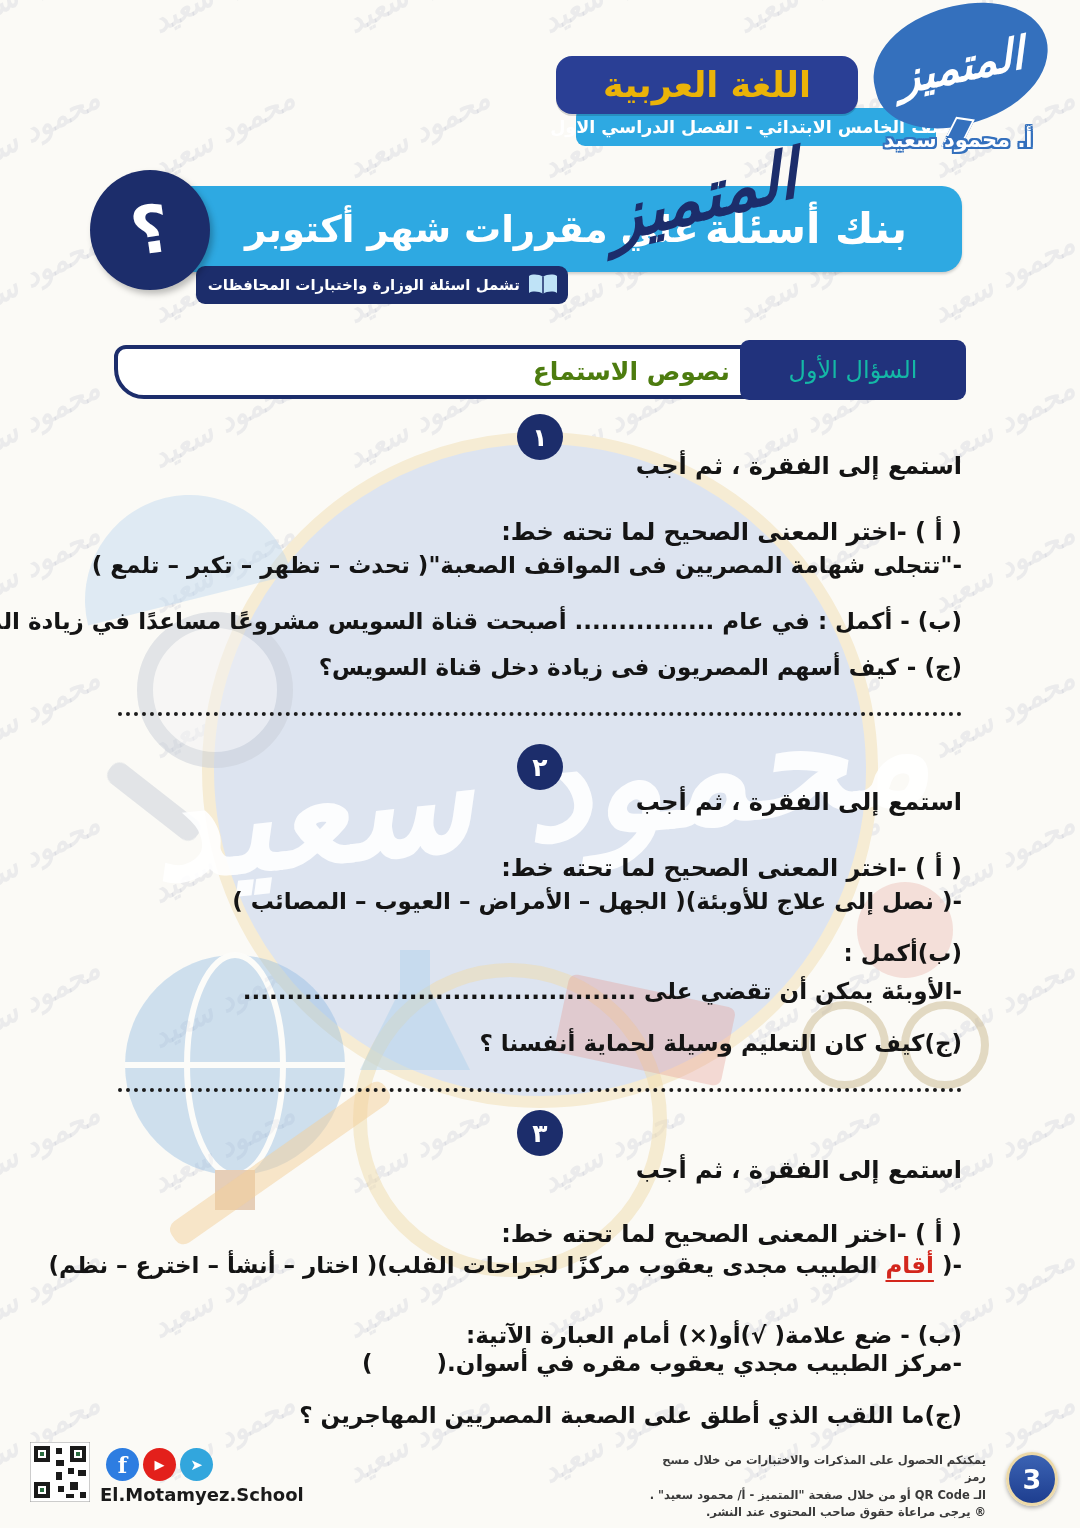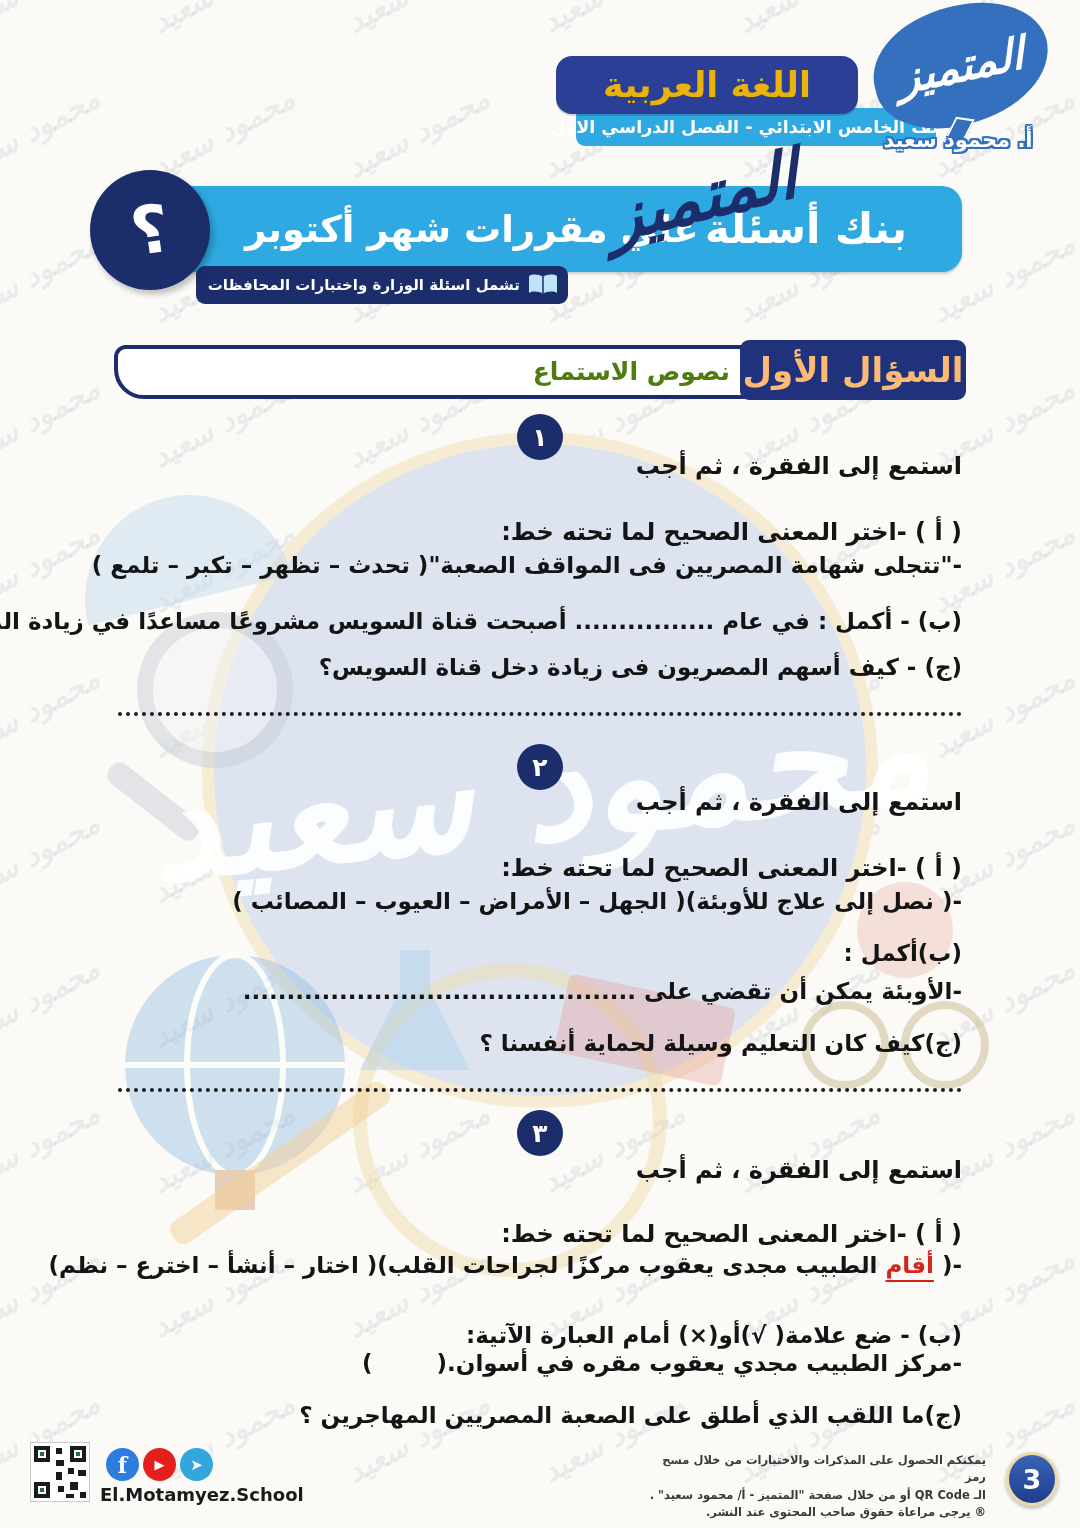--- a/index.html
+++ b/index.html
@@ -42,21 +42,21 @@
   .qm-circle .q{color:#fff;font-size:66px;font-weight:bold;transform:rotate(-8deg);}
   .sub-bar{position:absolute;left:196px;top:266px;width:372px;height:38px;background:var(--navy);
         border-radius:9px;z-index:3;display:flex;direction:rtl;align-items:center;gap:8px;padding:0 10px;
         box-sizing:border-box;}
   .sub-bar .t{color:#fff;font-size:15px;font-weight:bold;white-space:nowrap;}
   
   .sec-box{position:absolute;left:114px;top:345px;width:850px;height:54px;background:#fff;
         border:4px solid var(--navy);border-radius:12px 12px 12px 30px;z-index:2;box-sizing:border-box;}
   .sec-title{position:absolute;left:740px;top:340px;width:226px;height:60px;background:var(--royal2);
         border-radius:9px;z-index:3;display:flex;align-items:center;justify-content:center;}
-  .sec-title .t{color:#fdba74;font-size:34px;font-weight:bold;direction:rtl;}
+  .sec-title .t{color:#14b8a6;font-size:24px;font-weight:normal;direction:rtl;}
   .sec-sub{position:absolute;right:350px;top:357px;z-index:3;color:#4d7c0f;font-size:25px;font-weight:bold;direction:rtl;}
   
   .qnum{position:absolute;left:517px;width:46px;height:46px;border-radius:50%;background:var(--navy);
         z-index:3;display:flex;align-items:center;justify-content:center;color:#fff;font-size:25px;font-weight:bold;}
   .line{position:absolute;right:118px;z-index:3;color:var(--ink);font-size:23px;font-weight:bold;
         direction:rtl;white-space:nowrap;}
   .line.big{font-size:24px;}
   .row{position:absolute;z-index:3;display:flex;direction:rtl;justify-content:space-between;
         color:var(--ink);font-size:23px;font-weight:bold;white-space:nowrap;}
   .ul{text-decoration-thickness:2px;text-underline-offset:7px;margin-top:16px;}

